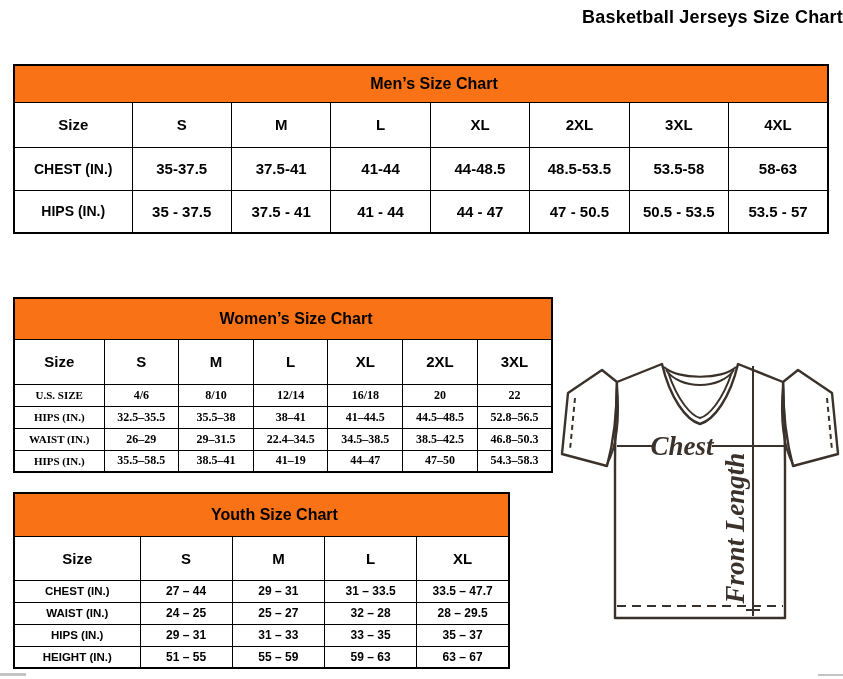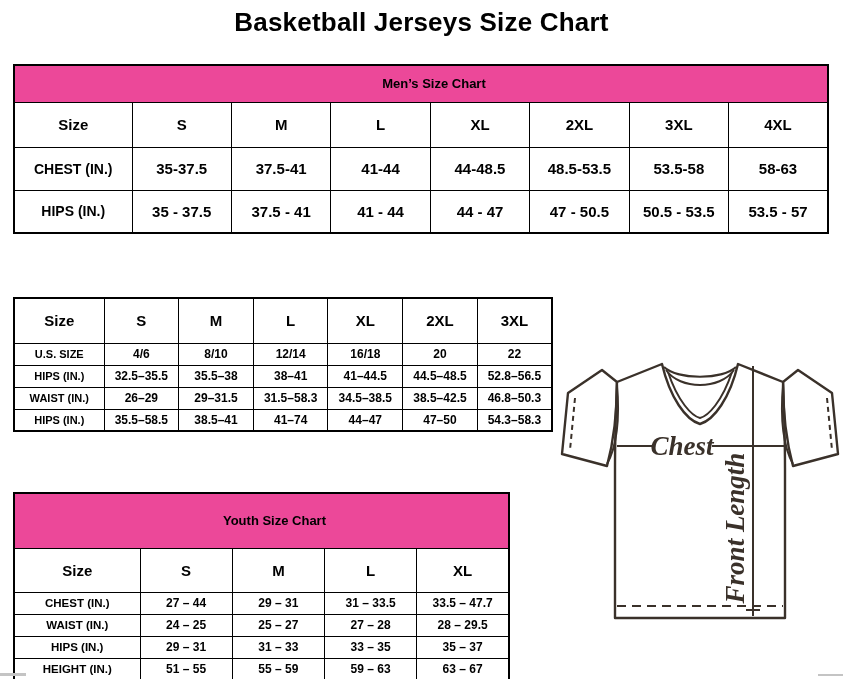--- a/index.html
+++ b/index.html
@@ -5,50 +5,50 @@
   * { margin:0; padding:0; box-sizing:border-box; }
   html,body { background:#ffffff; }
   body {
     width:843px; height:679px; position:relative; overflow:hidden;
     font-family:"Liberation Sans", sans-serif; color:#000;
   }
   .page { position:absolute; left:0; top:0; width:843px; height:679px; background:#fff; }
 
   .page-title {
     position:absolute; top:7px; left:0; width:100%;
-    text-align:center; font-size:26px; font-weight:bold; letter-spacing:.2px;
+    text-align:right; font-size:18px; font-weight:bold; letter-spacing:.2px;
   }
 
   table.size-table {
     position:absolute; border-collapse:collapse; table-layout:fixed;
     background:#fff; border:2px solid #000;
   }
   .size-table th, .size-table td {
     border:1.5px solid #000; text-align:center; vertical-align:middle;
     white-space:nowrap; overflow:hidden; font-weight:bold; color:#000;
   }
-  .size-table .band { background:#ec4899; font-size:13px; font-weight:bold;padding-left:26px; }
+  .size-table .band { background:#f97316; font-size:16px; font-weight:bold;padding-left:26px; }
 
   
   #mens-table { left:13px; top:64px; width:816px; }
   #mens-table tr.band-row { height:37px; }
   #mens-table tr.size-row { height:45px; font-size:15px; }
   #mens-table tr.data-row { height:43px; font-size:15px; }
   #mens-table tr.data-row .rowlab { font-size:14px; }
 
   
   #womens-table { left:13px; top:297px; width:540px; }
   #womens-table tr.band-row { height:41px; }
   #womens-table tr.size-row { height:45px; font-size:15px; }
-  #womens-table tr.data-row { height:22px; font-size:12px; }
+  #womens-table tr.data-row { height:22px; font-size:12px;font-family:Liberation Serif, serif; }
   #womens-table tr.data-row .rowlab { font-size:11px; }
 
   
   #youth-table { left:13px; top:492px; width:497px; }
-  #youth-table tr.band-row { height:55px; }
+  #youth-table tr.band-row { height:43px; }
   #youth-table tr.size-row { height:44px; font-size:15px; }
   #youth-table tr.data-row { height:22px; font-size:12px; }
   #youth-table tr.data-row .rowlab { font-size:11.5px; }
 
   .jersey-wrap { position:absolute; left:560px; top:358px; width:282px; height:268px; }
 
   .edge-artifact { position:absolute; background:#c4c4c4; }
   #edge-artifact-left  { left:0px;   top:673px; width:26px; height:3px; }
   #edge-artifact-right { left:818px; top:674px; width:25px; height:2px; }
 </style>
@@ -111,20 +111,23 @@
       <colgroup>
         <col style="width:90px">
         <col>
         <col>
         <col>
         <col>
         <col>
         <col>
       </colgroup>
       <tbody>
+        <tr class="band-row">
+          <th class="band" colspan="7">Women’s Size Chart</th>
+        </tr>
         <tr class="size-row">
           <th>Size</th>
           <th>S</th>
           <th>M</th>
           <th>L</th>
           <th>XL</th>
           <th>2XL</th>
           <th>3XL</th>
         </tr>
         <tr class="data-row">
@@ -142,30 +145,30 @@
           <td>35.5–38</td>
           <td>38–41</td>
           <td>41–44.5</td>
           <td>44.5–48.5</td>
           <td>52.8–56.5</td>
         </tr>
         <tr class="data-row">
           <th class="rowlab">WAIST (IN.)</th>
           <td>26–29</td>
           <td>29–31.5</td>
-          <td>31.5–58.3</td>
+          <td>22.4–34.5</td>
           <td>34.5–38.5</td>
           <td>38.5–42.5</td>
           <td>46.8–50.3</td>
         </tr>
         <tr class="data-row">
           <th class="rowlab">HIPS (IN.)</th>
           <td>35.5–58.5</td>
           <td>38.5–41</td>
-          <td>41–74</td>
+          <td>41–19</td>
           <td>44–47</td>
           <td>47–50</td>
           <td>54.3–58.3</td>
         </tr>
       </tbody>
     </table>
 
   <table id="youth-table" class="size-table">
       <colgroup>
         <col style="width:126px">
@@ -189,21 +192,21 @@
           <th class="rowlab">CHEST (IN.)</th>
           <td>27 – 44</td>
           <td>29 – 31</td>
           <td>31 – 33.5</td>
           <td>33.5 – 47.7</td>
         </tr>
         <tr class="data-row">
           <th class="rowlab">WAIST (IN.)</th>
           <td>24 – 25</td>
           <td>25 – 27</td>
-          <td>27 – 28</td>
+          <td>32 – 28</td>
           <td>28 – 29.5</td>
         </tr>
         <tr class="data-row">
           <th class="rowlab">HIPS (IN.)</th>
           <td>29 – 31</td>
           <td>31 – 33</td>
           <td>33 – 35</td>
           <td>35 – 37</td>
         </tr>
         <tr class="data-row">

